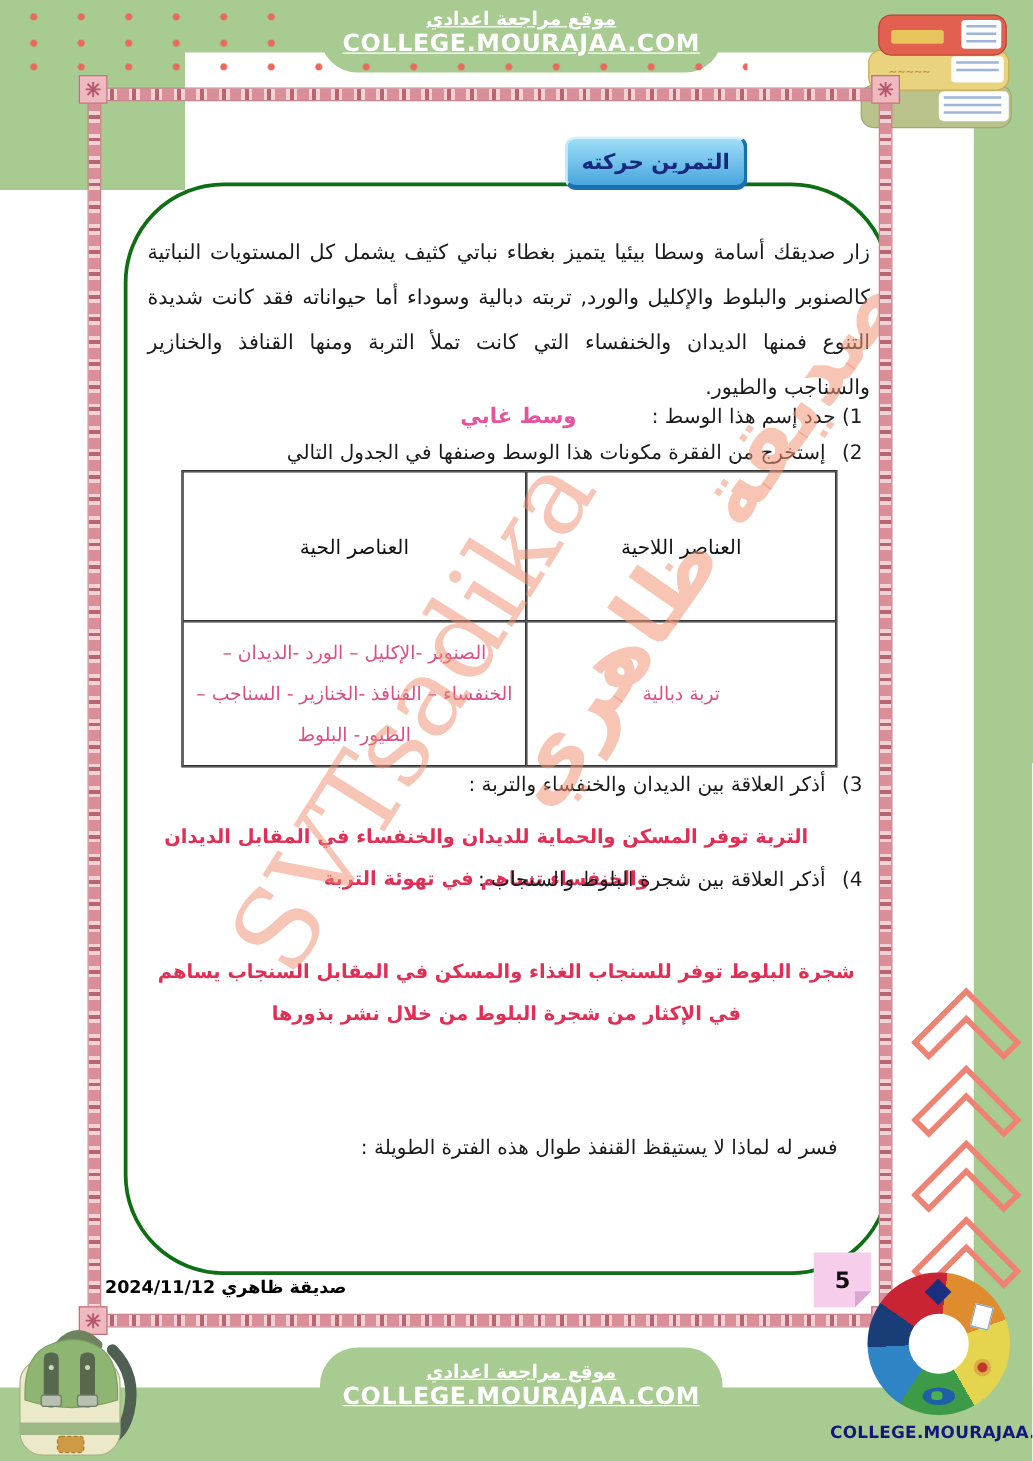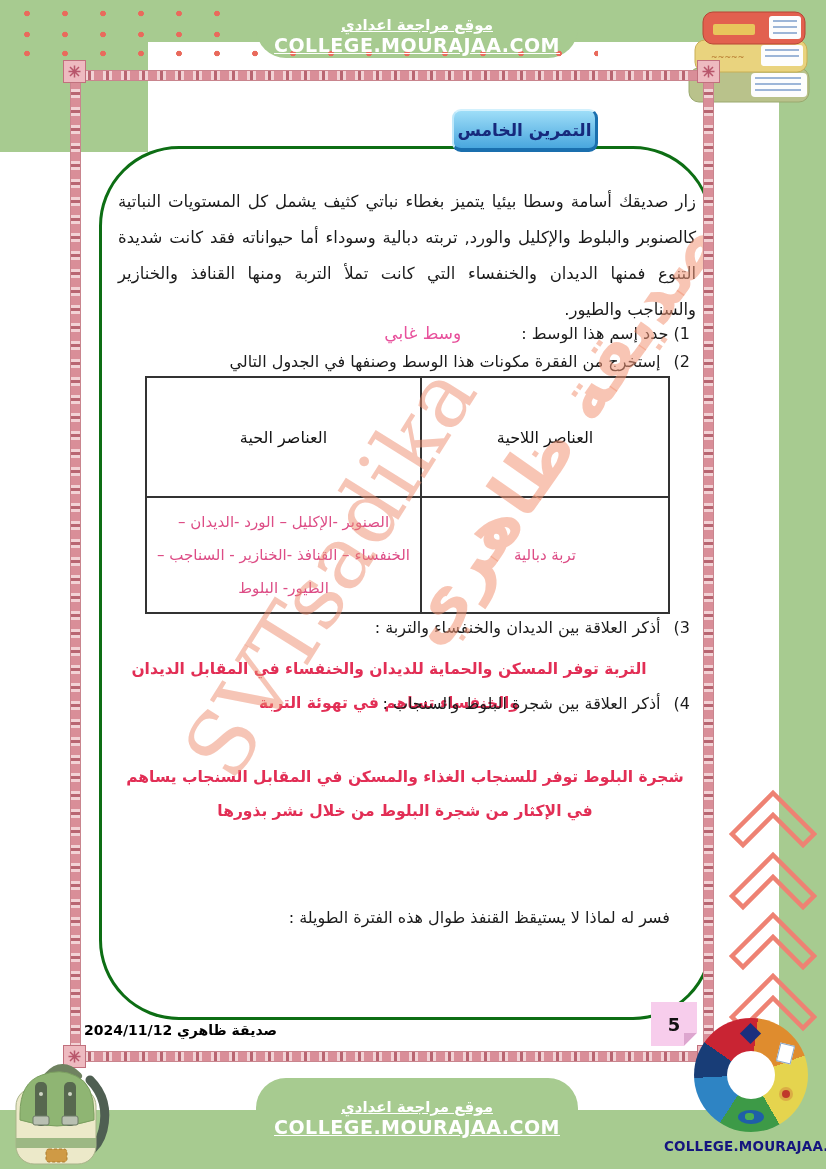--- a/index.html
+++ b/index.html
@@ -6,21 +6,21 @@
   #canvas{position:relative;width:826px;height:1169px;background:#fff;overflow:hidden;
           font-family:"DejaVu Sans",sans-serif;}
   
   .gband{position:absolute;background:#a7cb90;}
   .top-band{left:0;top:0;width:826px;height:42px;}
   .top-bump{left:256px;top:0;width:322px;height:58px;border-radius:0 0 30px 30px;}
   .right-strip{left:779px;top:0;width:47px;height:1169px;}
   .tl-block{left:0;top:0;width:148px;height:152px;}
   .bottom-band{left:0;top:1110px;width:826px;height:59px;}
   .bottom-bump{left:256px;top:1078px;width:322px;height:91px;border-radius:30px 30px 0 0;}
-  .site-lines{position:absolute;width:322px;text-align:center;color:#fff;z-index:3;margin-top:10px;}
+  .site-lines{position:absolute;width:322px;text-align:center;color:#fff;z-index:3;}
   .site-ar{font-size:15px;font-weight:bold;text-decoration:underline;}
   .site-url{font-size:19px;font-weight:bold;text-decoration:underline;letter-spacing:.5px;}
   
   .dots{position:absolute;z-index:2;background-image:radial-gradient(circle,#e96a5c 2.6px,rgba(0,0,0,0) 3.1px);background-size:38px 21px;background-position:6px 3px;}
   
   .chainH,.chainV{position:absolute;z-index:4;border:1px solid #c9858e;}
   .chainH{height:9px;background:repeating-linear-gradient(90deg,#d98e98 0 9px,#f2d2d5 9px 12px,#b96571 12px 15px,#f2d2d5 15px 18px);}
   .chainV{width:9px;background:repeating-linear-gradient(0deg,#d98e98 0 9px,#f2d2d5 9px 12px,#b96571 12px 15px,#f2d2d5 15px 18px);}
   .corner{position:absolute;z-index:5;width:21px;height:21px;background:#eebac0;border:1.5px solid #c1707d;display:flex;align-items:center;justify-content:center;}
   
@@ -31,21 +31,21 @@
          display:flex;align-items:center;justify-content:center;
          color:#16297c;font-weight:bold;font-size:17px;}
   
   .stadium{position:absolute;left:99px;top:146px;width:608px;height:868px;z-index:1;
            border:3.5px solid #0d6e14;border-radius:80px;}
   
   .txt{position:absolute;z-index:2;direction:rtl;color:#1b1b1b;}
   .intro{left:118px;top:184px;width:578px;font-size:16.5px;line-height:36px;text-align:justify;}
   .qline{font-size:16px;}
   .ans{color:#e22e55;font-weight:bold;text-align:center;font-size:15.5px;line-height:34px;}
-  .pinkans{color:#e8519c;font-weight:normal;font-size:17px;margin-right:55px;}
+  .pinkans{color:#e8519c;font-weight:bold;font-size:17px;margin-right:55px;}
   .tbl{position:absolute;left:145px;top:376px;width:523px;height:236px;z-index:2;direction:rtl;
        display:grid;grid-template-columns:248px 275px;grid-template-rows:120px 116px;
        border:1.5px solid #333;}
   .tbl>div{border:0.8px solid #333;display:flex;align-items:center;justify-content:center;
        text-align:center;font-size:16px;color:#111;}
   .cell-pink{color:#dd4d86 !important;font-size:15px !important;line-height:33px;padding:0 8px;}
   
   .wm{position:absolute;z-index:3;pointer-events:none;text-align:center;white-space:nowrap;}
   .wm-latin{left:-20px;top:520px;width:700px;font-family:"DejaVu Serif",serif;font-size:88px;
             color:rgba(238,140,110,.5);transform:rotate(-58deg);}
@@ -134,21 +134,21 @@
       <svg width="15" height="15" viewBox="0 0 20 20">
         <path d="M10 2v16M2 10h16M4 4l12 12M16 4L4 16" stroke="#b8566b" stroke-width="2"></path>
       </svg>
     </div>
   <div class="corner" style="left:697px;top:1045px;">
       <svg width="15" height="15" viewBox="0 0 20 20">
         <path d="M10 2v16M2 10h16M4 4l12 12M16 4L4 16" stroke="#b8566b" stroke-width="2"></path>
       </svg>
     </div>
 
-  <div class="badge">التمرين الخامس</div>
+  <div class="badge">التمرين حركته</div>
 
   <div class="stadium"></div>
 
   <div class="txt intro">زار صديقك أسامة وسطا بيئيا  يتميز بغطاء نباتي كثيف يشمل كل المستويات النباتية كالصنوبر  والبلوط والإكليل والورد, تربته دبالية وسوداء أما حيواناته فقد كانت شديدة التنوع فمنها الديدان والخنفساء التي كانت تملأ التربة ومنها القنافذ والخنازير والسناجب والطيور.</div>
 
   <div class="txt qline" style="left:150px;top:323px;width:540px;">
     <span>1)</span>
     <span style="margin-right:0;">حدد إسم هذا الوسط :</span>
     <span class="pinkans">وسط غابي</span>
   </div>

